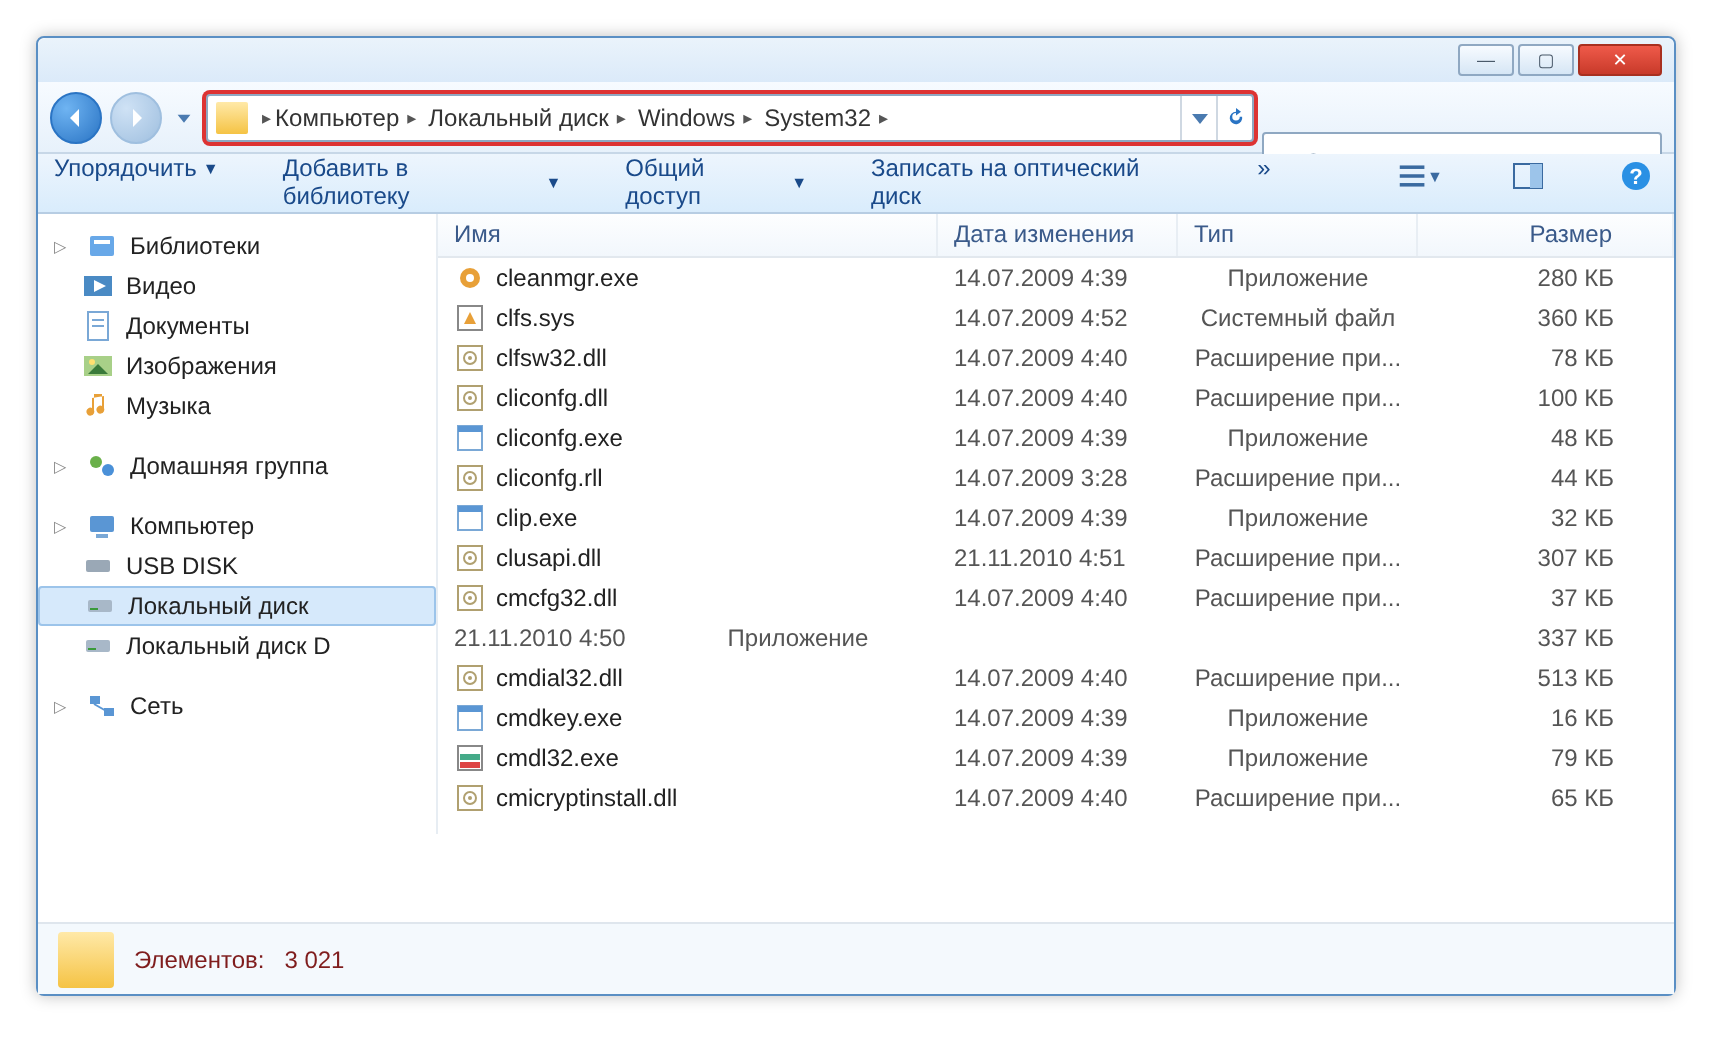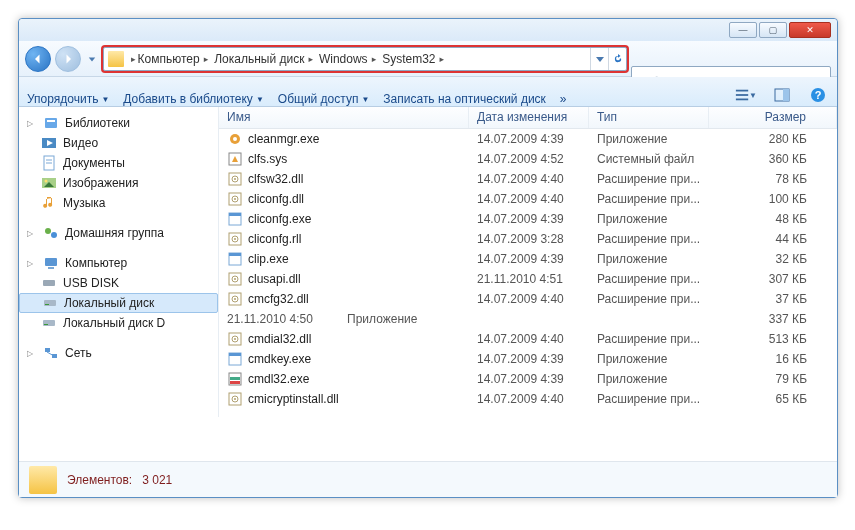--- a/index.html
+++ b/index.html
@@ -24,21 +24,21 @@
 .addr-seg .chev { font-size: 9px; color: #555; margin-left: 2px; }
 .addr-icon { width: 16px; height: 16px; background: linear-gradient(#ffe9a8,#f5c344); border-radius: 1px; margin: 0 2px 0 4px; }
 .addr-tail { margin-left: auto; display: flex; align-items: center; height: 100%; }
 .addr-tail .ab { width: 18px; height: 100%; border-left: 1px solid #cfd8e2; display: flex; align-items: center; justify-content: center; }
 .addr-tail svg { width: 10px; height: 10px; fill: #4a7ab0; }
 .search { width: 200px; height: 24px; border: 1px solid #8fa8c2; background: #fff; border-radius: 2px; display: flex; align-items: flex-end; padding: 0 20px; gap: 4px; margin-top: 38px; }
 .search svg { width: 14px; height: 14px; fill: #6a88a6; }
 .search input { border: none; outline: none; font-size: 12px; font-style: italic; color: #888; width: 100%; }
 
 
-.toolbar { height: 30px; background: linear-gradient(#edf5fd,#d9ecfc); display: flex; align-items: flex-end; padding: 0 8px; gap: 14px; border-bottom: 1px solid #b7cde3; font-size: 12px; color: #1a4a8a; }
+.toolbar { height: 30px; background: linear-gradient(#edf5fd,#d9ecfc); display: flex; align-items: flex-start; padding: 0 8px; gap: 32px; border-bottom: 1px solid #b7cde3; font-size: 12px; color: #1a4a8a; }
 .tb-item { display: flex; align-items: center; gap: 3px; }
 .tb-item .drop { font-size: 8px; }
 .tb-spacer { flex: 1; }
 .tb-icon { width: 22px; height: 22px; display: flex; align-items: center; justify-content: center; }
 .tb-icon svg { width: 16px; height: 16px; }
 
 
 .body { flex: 1; display: flex; min-height: 0; }
 .sidebar { width: 200px; background: #fff; border-right: 1px solid #e7edf3; overflow-y: auto; padding: 6px 0; font-size: 12px; }
 .side-group { margin-bottom: 10px; }
@@ -54,21 +54,21 @@
 .col { padding: 3px 8px; border-right: 1px solid #e8eef4; overflow: hidden; white-space: nowrap; }
 .col.name { width: 250px; }
 .col.date { width: 120px; }
 .col.type { width: 120px; }
 .col.size { flex: 1; text-align: right; padding-right: 30px; }
 .rows { flex: 1; overflow-y: auto; font-size: 12px; color: #222; }
 .row { display: flex; height: 20px; align-items: center; }
 .row .c { padding: 0 8px; overflow: hidden; white-space: nowrap; text-overflow: ellipsis; }
 .row .c.name { width: 250px; display: flex; align-items: center; gap: 5px; }
 .row .c.date { width: 120px; color: #555; }
-.row .c.type { width: 120px; color: #555; }
+.row .c.type { width: 120px; color: #555; text-align: center; }
 .row .c.size { flex: 1; text-align: right; padding-right: 30px; color: #555; }
 .row.mark .c.name { text-decoration: underline; text-decoration-color: #d33; text-underline-offset: 4px; }
 .fico { width: 16px; height: 16px; display: inline-flex; align-items: center; justify-content: center; }
 .fico svg { width: 14px; height: 14px; }
 
 
 .status { height: 36px; border-top: 1px solid #dfe6ed; display: flex; align-items: center; padding: 0 10px; gap: 10px; font-size: 12px; color: #7f1d1d; background: #f4f9fd; margin-top: 44px; }
 .status .bigico { width: 28px; height: 28px; background: linear-gradient(#ffe9a8,#f5c344); border-radius: 2px; }
 
 

